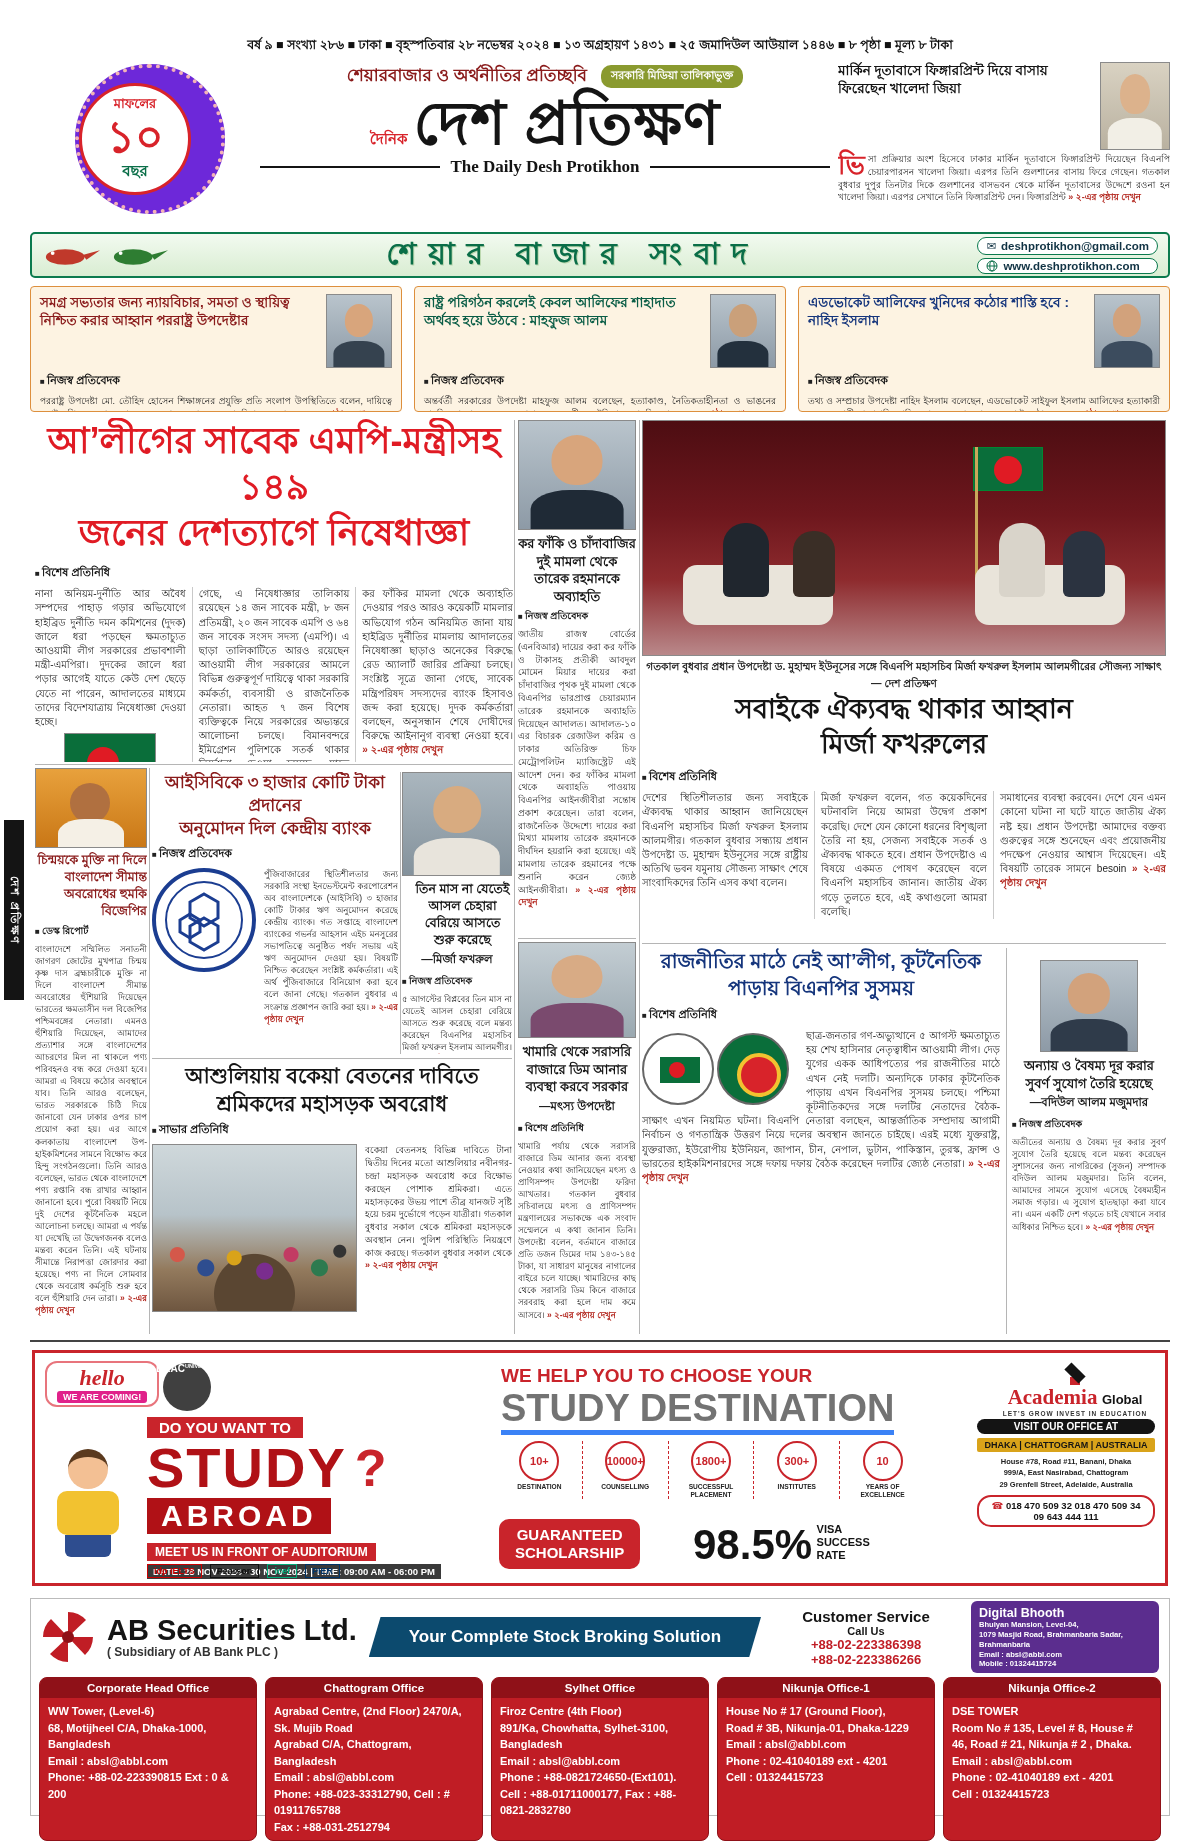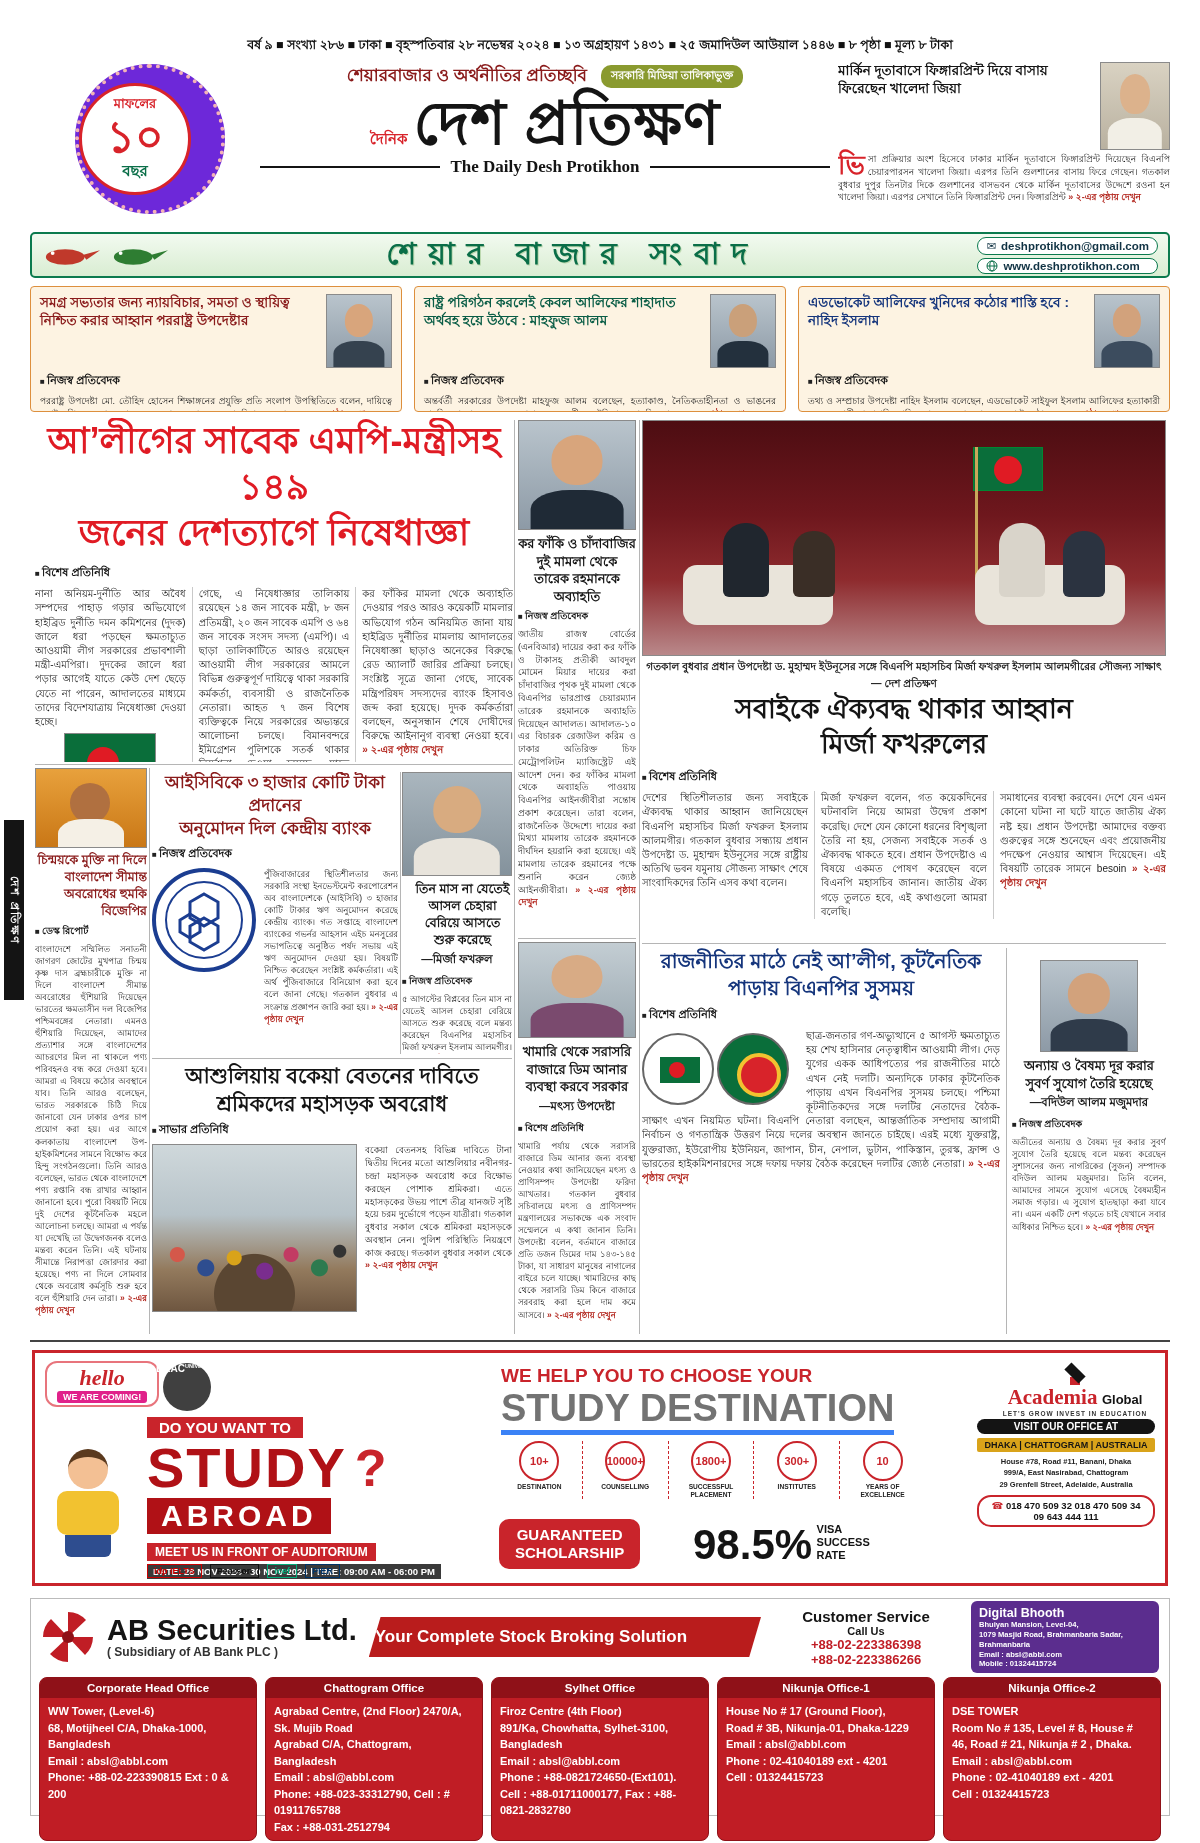--- a/index.html
+++ b/index.html
@@ -429,21 +429,21 @@
           <path d="M27 27 L52 27 A25 25 0 0 1 44 45 Z"></path>
           <path d="M27 27 L27 52 A25 25 0 0 1 9 44 Z"></path>
           <path d="M27 27 L2 27 A25 25 0 0 1 10 9 Z"></path>
         </g>
         <circle cx="27" cy="27" r="6" fill="#8f1118"></circle>
       </svg>
       <div>
         <div style="font-size:29px;font-weight:800;color:#141414;line-height:1.05;">AB Securities Ltd.</div>
         <div style="font-size:12px;color:#333;font-weight:bold;">( Subsidiary of AB Bank PLC )</div>
       </div>
-      <div style="flex:1;background:#b91c1c;color:#fff;font-size:17px;font-weight:800;text-align:left;padding:10px 6px;clip-path:polygon(3% 0,100% 0,97% 100%,0 100%);">Your Complete Stock Broking Solution</div>
+      <div style="flex:1;background:#0c4a6e;color:#fff;font-size:17px;font-weight:800;text-align:center;padding:10px 6px;clip-path:polygon(3% 0,100% 0,97% 100%,0 100%);">Your Complete Stock Broking Solution</div>
       <div style="width:186px;text-align:center;flex:none;">
         <div style="font-size:15px;font-weight:800;color:#141414;">Customer Service</div>
         <div style="font-size:11px;font-weight:bold;color:#141414;">Call Us</div>
         <div style="font-size:13px;font-weight:800;color:#c01d25;">+88-02-223386398</div>
         <div style="font-size:13px;font-weight:800;color:#c01d25;">+88-02-223386266</div>
       </div>
       <div style="width:188px;background:#5b2d8e;color:#fff;border-radius:6px;padding:5px 8px;flex:none;">
         <div style="font-size:12.5px;font-weight:800;">Digital Bhooth</div>
         <div class="pre" style="font-size:7.6px;line-height:1.35;font-weight:bold;">Bhuiyan Mansion, Level-04,
 1079 Masjid Road, Brahmanbaria Sadar,

